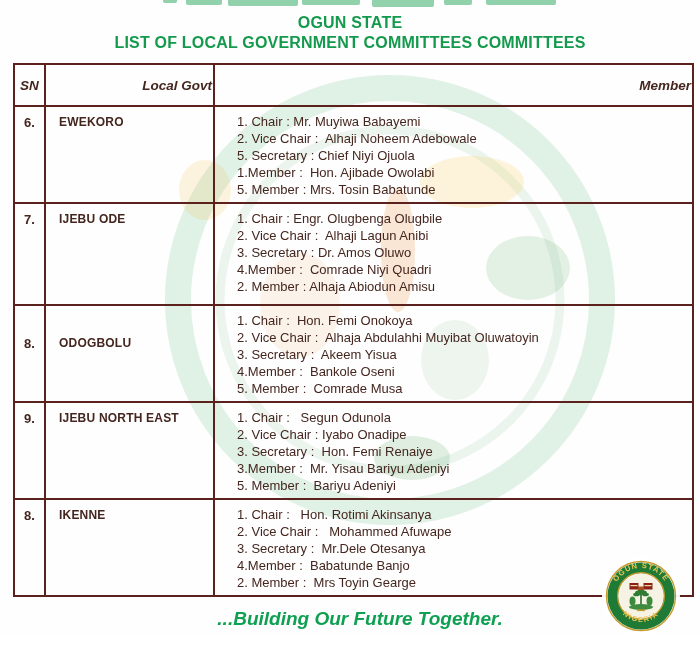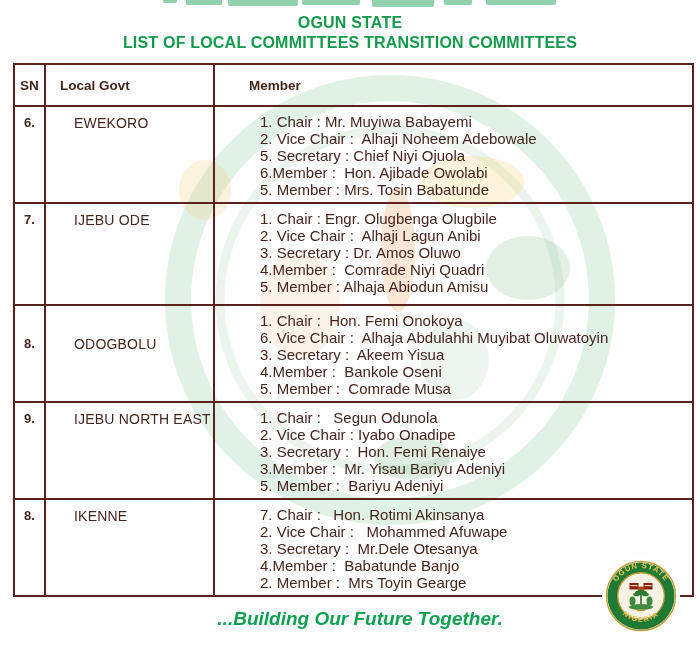--- a/index.html
+++ b/index.html
@@ -20,29 +20,29 @@
   }
   
   table.committees{
     position:absolute;left:13px;top:63px;width:679px;z-index:1;
     border-collapse:collapse;table-layout:fixed;background:transparent;
   }
   table.committees th, table.committees td{
     border:2px solid #5a211d;vertical-align:top;box-sizing:border-box;
     background:transparent;
   }
-  th{font-size:13.5px;font-weight:bold;text-align:left;}
-  tr.hdr th{height:42px;vertical-align:middle;}
+  th{font-size:13.5px;font-weight:bold;text-align:right;}
+  tr.hdr th{height:42px;vertical-align:middle;font-style:italic;}
   th.h-sn{text-align:center;}
   th.h-lg{padding-left:14px;}
   th.h-m{padding-left:34px;}
   td.sn{font-weight:bold;font-size:13px;text-align:center;padding-top:8px;}
-  td.lg{font-weight:normal;font-size:14px;padding-left:28px;padding-top:8px;letter-spacing:.2px;}
+  td.lg{font-weight:bold;font-size:12px;padding-left:13px;padding-top:8px;letter-spacing:.2px;}
   td.mem{padding:6px 6px 4px 22px;}
-  .mline{font-size:15px;line-height:17px;white-space:pre-wrap;margin-left:23px;}
+  .mline{font-size:13px;line-height:17px;white-space:pre-wrap;}
   tr.r6  td{height:96px;}
   tr.r7  td{height:102px;}
   tr.r8  td{height:92px;}
   tr.r9  td{height:95px;}
   tr.r10 td{height:96px;}
   tr.offset td.sn, tr.offset td.lg{padding-top:30px;}
   
   .slogan{
     position:absolute;top:608px;left:0;width:720px;text-align:center;z-index:2;
     color:#0fa052;font-weight:bold;font-style:italic;font-size:19px;
@@ -72,21 +72,21 @@
     <ellipse cx="472" cy="182" rx="52" ry="26" fill="rgba(248,205,90,0.22)"></ellipse>
     <ellipse cx="205" cy="190" rx="26" ry="30" fill="rgba(246,200,95,0.20)"></ellipse>
     <ellipse cx="528" cy="268" rx="42" ry="32" fill="rgba(85,165,95,0.16)"></ellipse>
     <ellipse cx="300" cy="305" rx="40" ry="52" fill="rgba(232,175,105,0.14)"></ellipse>
     <ellipse cx="412" cy="458" rx="38" ry="22" fill="rgba(85,165,95,0.18)"></ellipse>
     <ellipse cx="455" cy="360" rx="34" ry="40" fill="rgba(120,185,120,0.12)"></ellipse>
   </svg>
 
   <div class="titleblock">
     <div>OGUN STATE</div>
-    <div>LIST OF LOCAL COMMITTEES TRANSITION COMMITTEES</div>
+    <div>LIST OF LOCAL GOVERNMENT COMMITTEES COMMITTEES</div>
   </div>
 
   <table class="committees">
     <colgroup>
         <col style="width:31px">
         <col style="width:169px">
         <col style="width:479px">
       </colgroup>
     <tbody>
         <tr class="hdr">
@@ -94,62 +94,62 @@
       <th class="h-lg">Local Govt</th>
       <th class="h-m">Member</th>
     </tr>
     <tr class="r6">
       <td class="sn">6.</td>
       <td class="lg">EWEKORO</td>
       <td class="mem">
         <div class="mline">1. Chair : Mr. Muyiwa Babayemi</div>
         <div class="mline">2. Vice Chair :  Alhaji Noheem Adebowale</div>
         <div class="mline">5. Secretary : Chief Niyi Ojuola</div>
-        <div class="mline">6.Member :  Hon. Ajibade Owolabi</div>
+        <div class="mline">1.Member :  Hon. Ajibade Owolabi</div>
         <div class="mline">5. Member : Mrs. Tosin Babatunde</div>
       </td>
     </tr>
     <tr class="r7">
       <td class="sn">7.</td>
       <td class="lg">IJEBU ODE</td>
       <td class="mem">
         <div class="mline">1. Chair : Engr. Olugbenga Olugbile</div>
         <div class="mline">2. Vice Chair :  Alhaji Lagun Anibi</div>
         <div class="mline">3. Secretary : Dr. Amos Oluwo</div>
         <div class="mline">4.Member :  Comrade Niyi Quadri</div>
-        <div class="mline">5. Member : Alhaja Abiodun Amisu</div>
+        <div class="mline">2. Member : Alhaja Abiodun Amisu</div>
       </td>
     </tr>
     <tr class="r8 offset">
       <td class="sn">8.</td>
       <td class="lg">ODOGBOLU</td>
       <td class="mem">
         <div class="mline">1. Chair :  Hon. Femi Onokoya</div>
-        <div class="mline">6. Vice Chair :  Alhaja Abdulahhi Muyibat Oluwatoyin</div>
+        <div class="mline">2. Vice Chair :  Alhaja Abdulahhi Muyibat Oluwatoyin</div>
         <div class="mline">3. Secretary :  Akeem Yisua</div>
         <div class="mline">4.Member :  Bankole Oseni</div>
         <div class="mline">5. Member :  Comrade Musa</div>
       </td>
     </tr>
     <tr class="r9">
       <td class="sn">9.</td>
       <td class="lg">IJEBU NORTH EAST</td>
       <td class="mem">
         <div class="mline">1. Chair :   Segun Odunola</div>
         <div class="mline">2. Vice Chair : Iyabo Onadipe</div>
         <div class="mline">3. Secretary :  Hon. Femi Renaiye</div>
         <div class="mline">3.Member :  Mr. Yisau Bariyu Adeniyi</div>
         <div class="mline">5. Member :  Bariyu Adeniyi</div>
       </td>
     </tr>
     <tr class="r10">
       <td class="sn">8.</td>
       <td class="lg">IKENNE</td>
       <td class="mem">
-        <div class="mline">7. Chair :   Hon. Rotimi Akinsanya</div>
+        <div class="mline">1. Chair :   Hon. Rotimi Akinsanya</div>
         <div class="mline">2. Vice Chair :   Mohammed Afuwape</div>
         <div class="mline">3. Secretary :  Mr.Dele Otesanya</div>
         <div class="mline">4.Member :  Babatunde Banjo</div>
         <div class="mline">2. Member :  Mrs Toyin Gearge</div>
       </td>
     </tr>
   </tbody>
     </table>
 
   <div class="slogan">...Building Our Future Together.</div>

